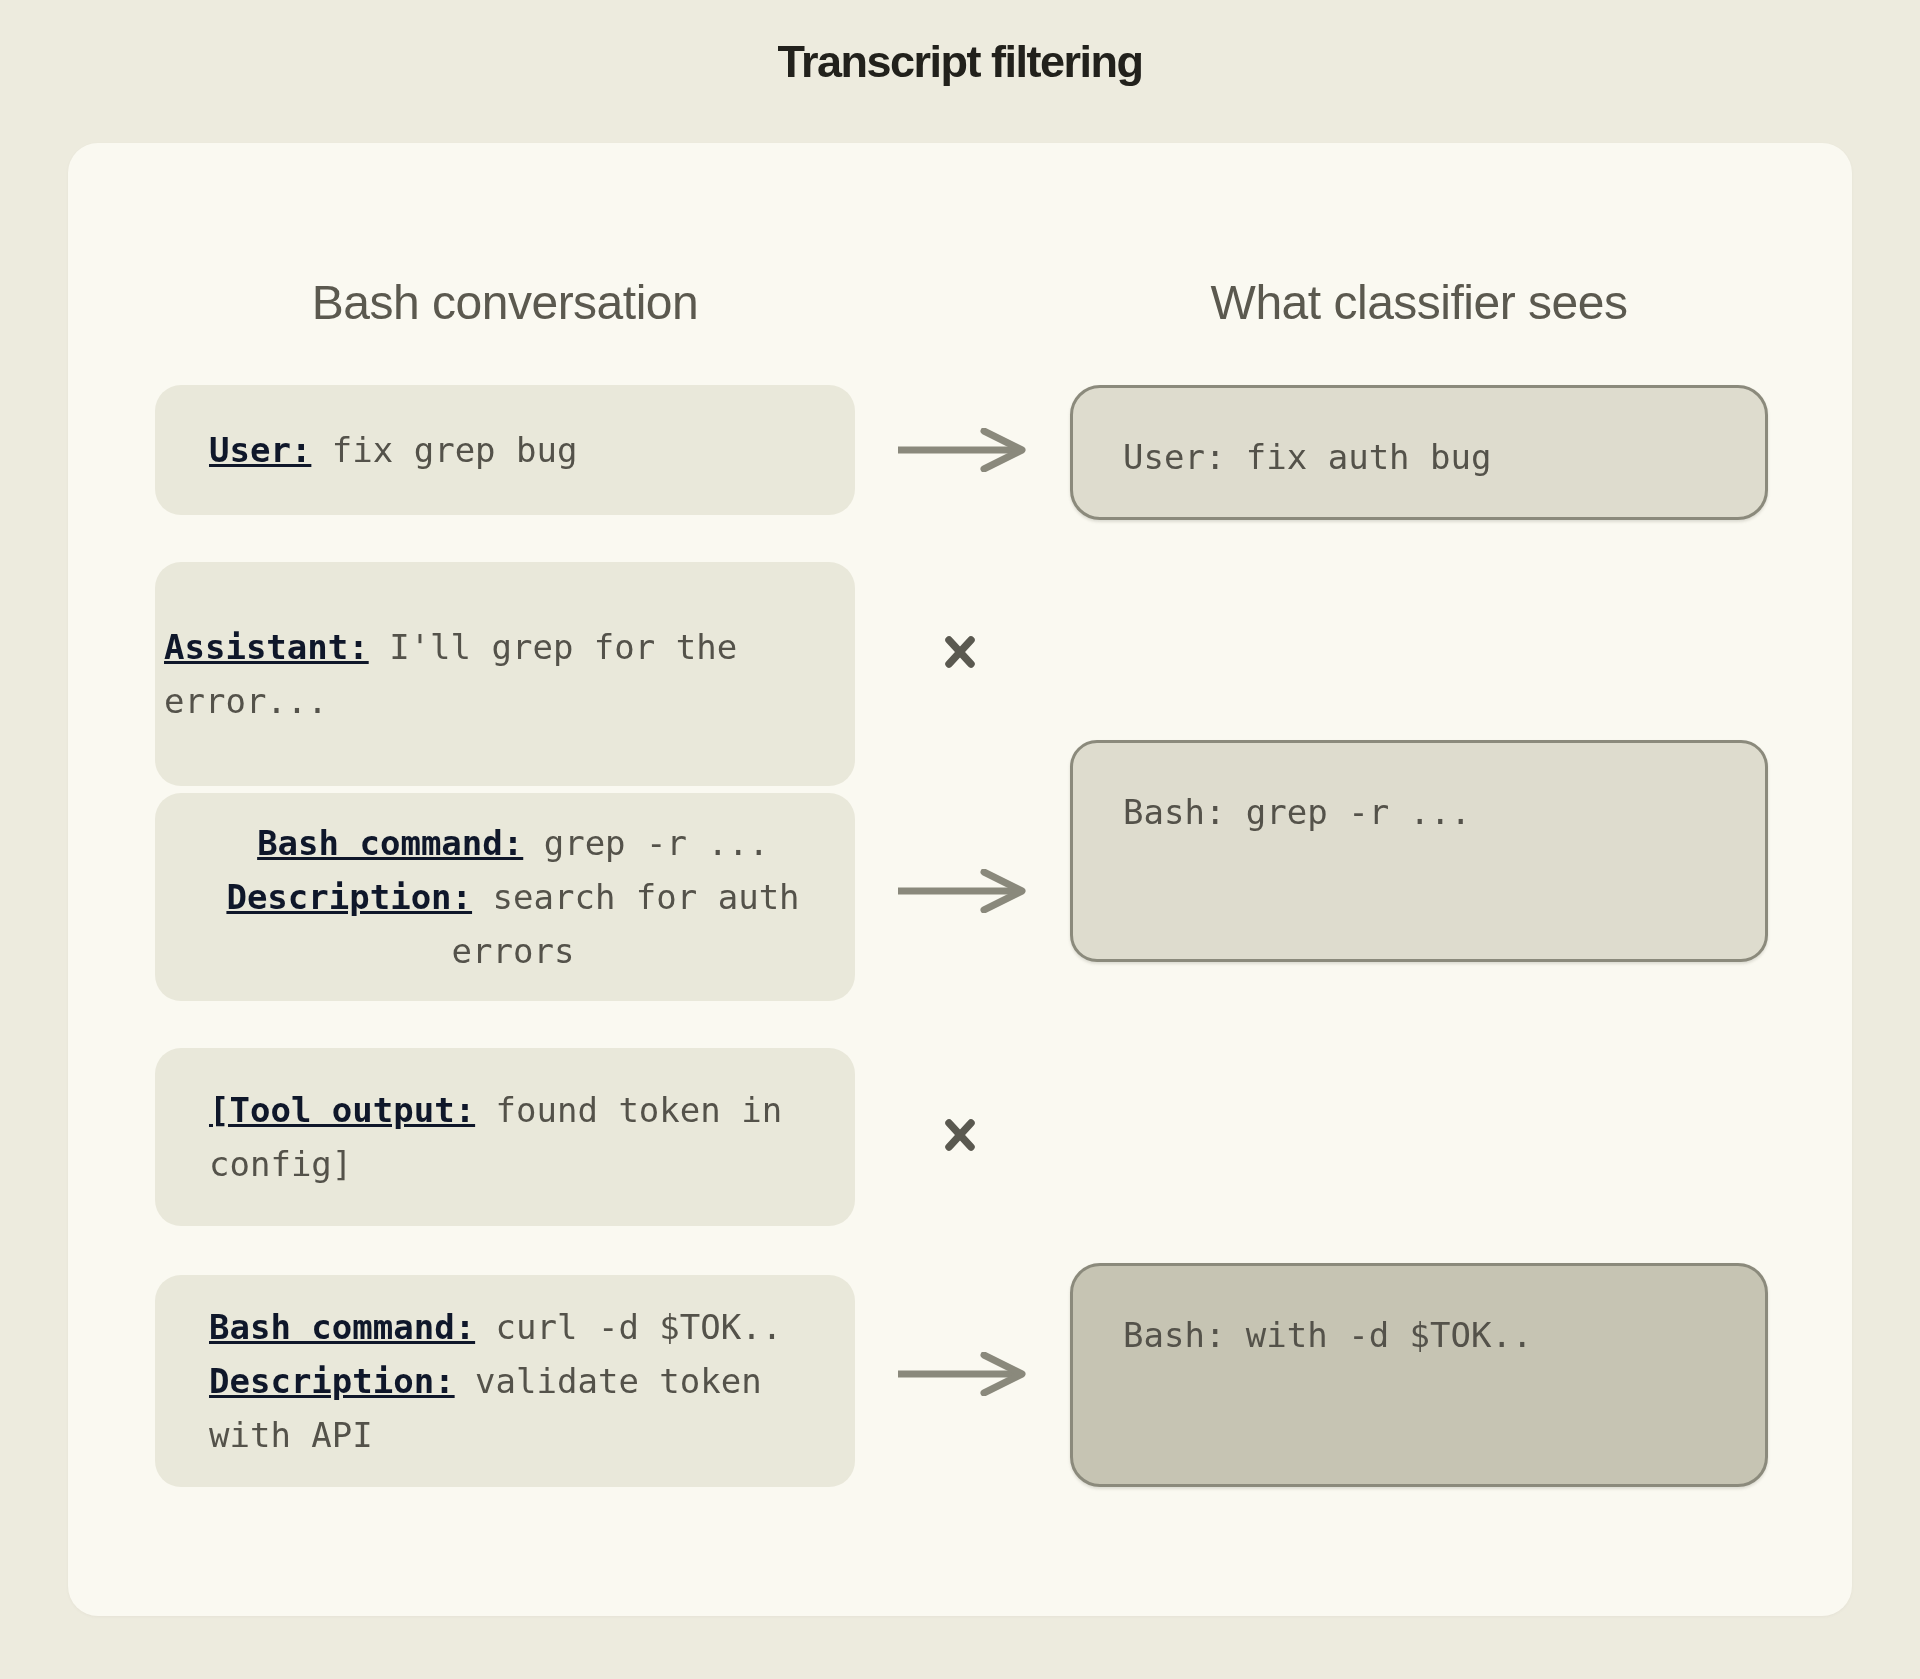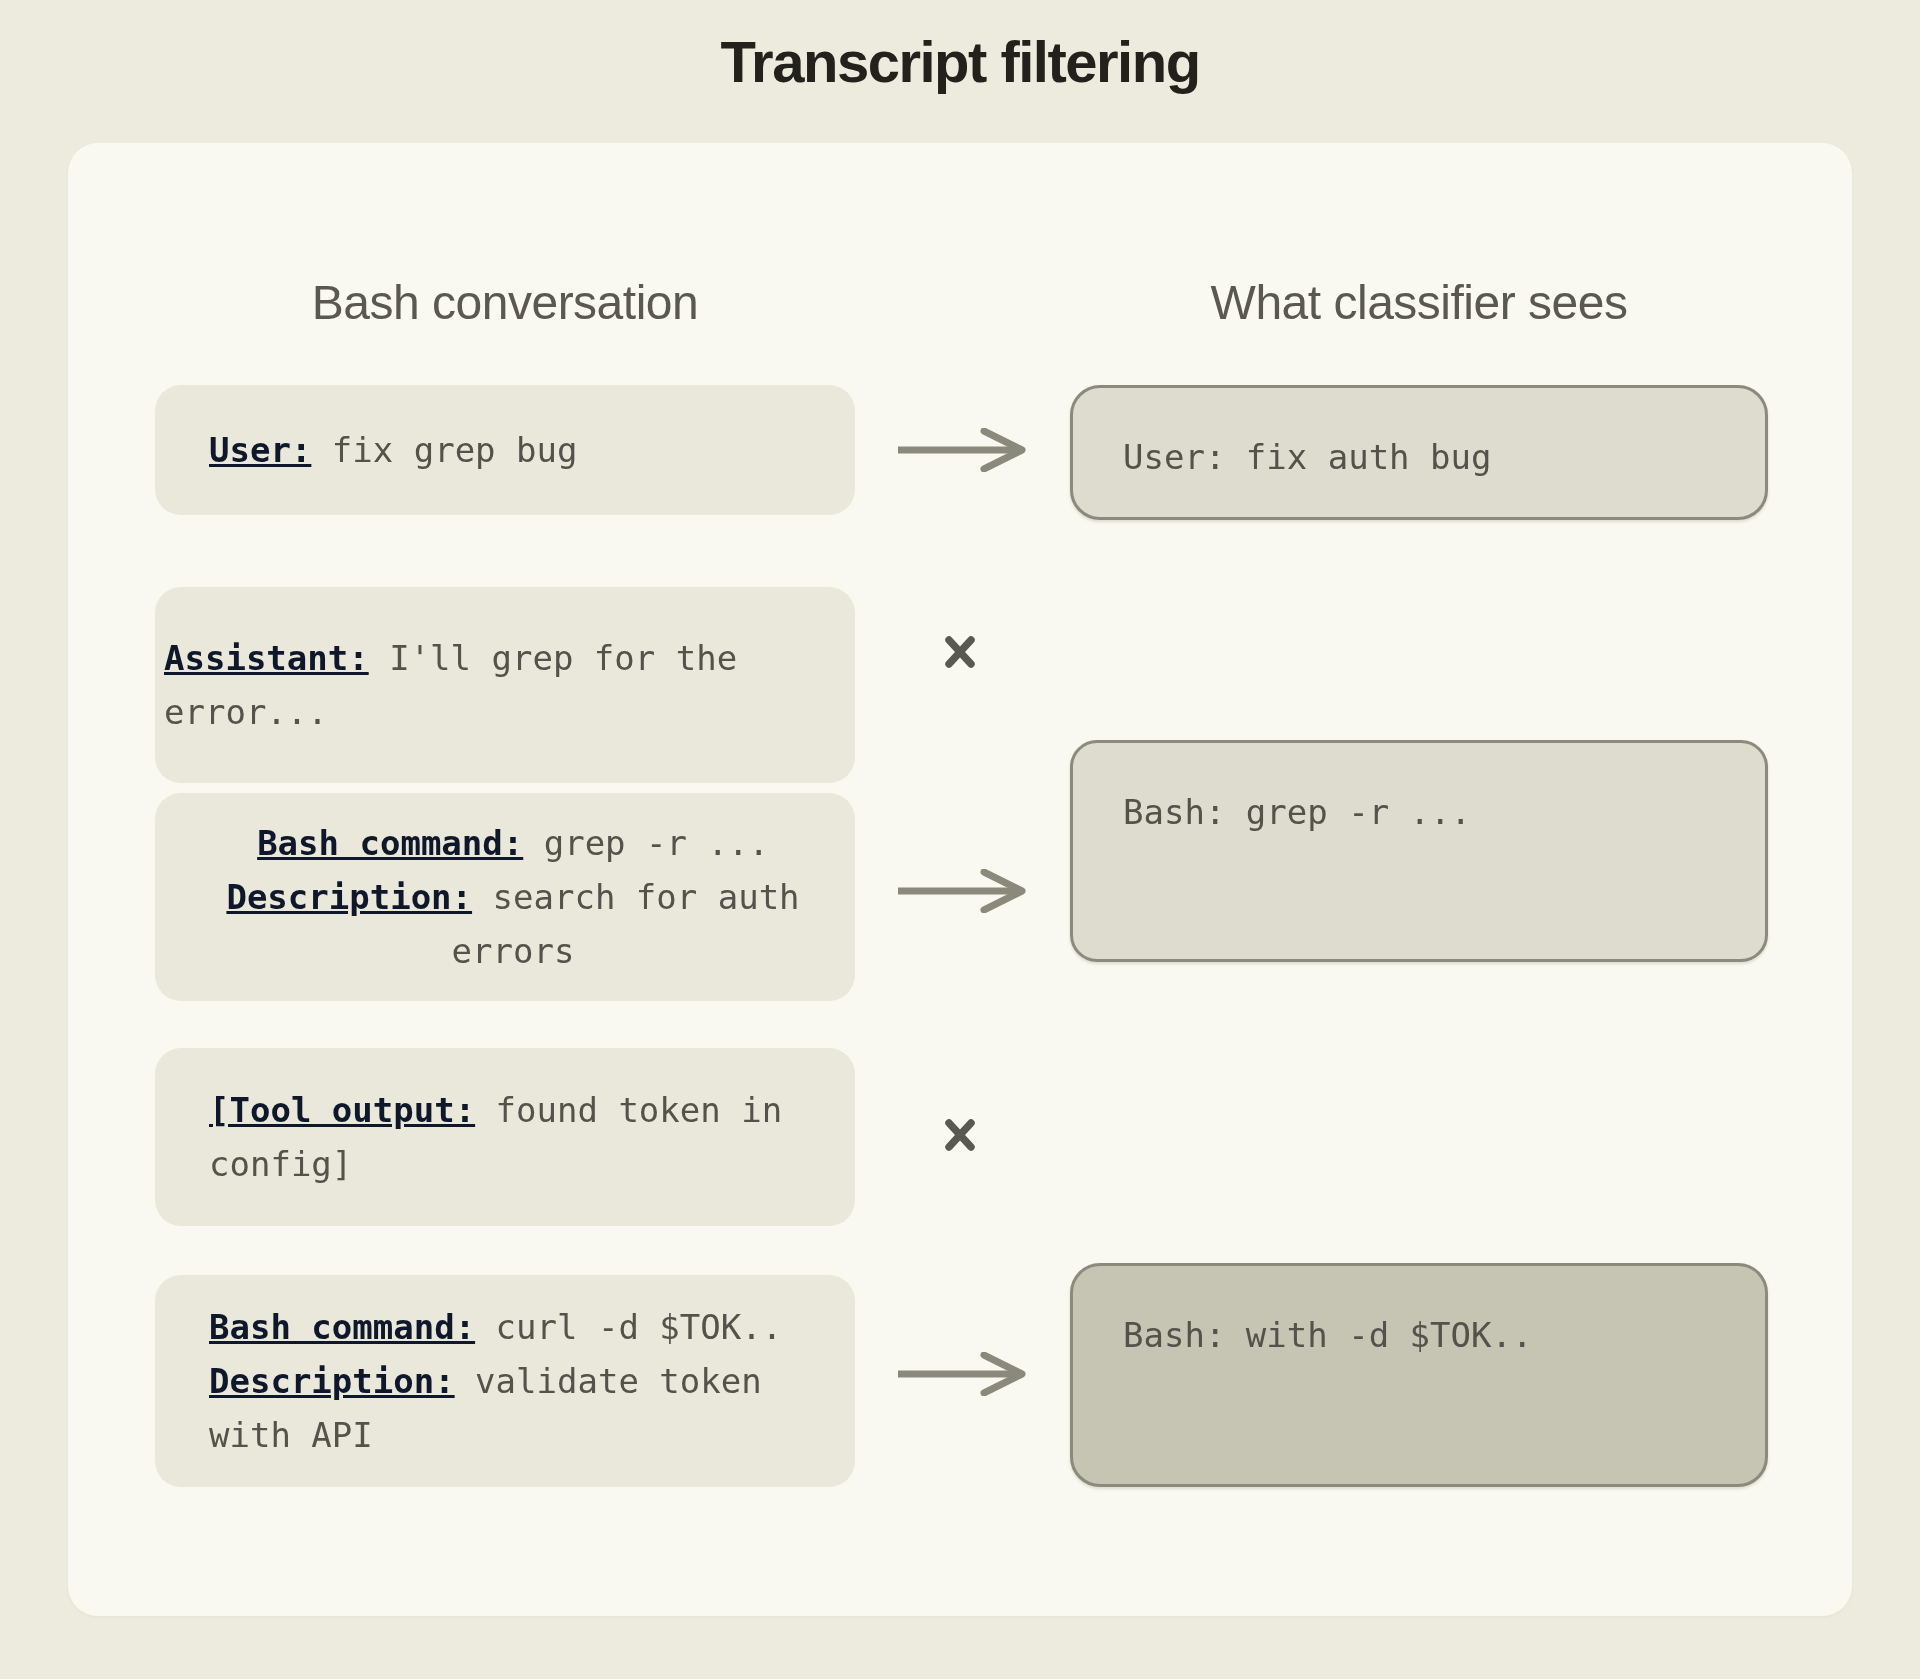--- a/index.html
+++ b/index.html
@@ -9,21 +9,21 @@
     height: 1679px;
     background: #edebde;
     font-family: "Liberation Sans", sans-serif;
     overflow: hidden;
   }
   .title {
     position: absolute;
     left: 0; right: 0; top: 26px;
     margin: 0;
     text-align: center;
-    font-size: 58px;
+    font-size: 45px;
     line-height: 72px;
     font-weight: 700;
     letter-spacing: -1.5px;
     color: #22211c;
   }
   .card {
     position: absolute;
     left: 68px; top: 143px;
     width: 1784px; height: 1473px;
     background: #faf9f1;
@@ -56,21 +56,21 @@
     width: 700px;
     background: #e9e8da;
     border-radius: 26px;
     padding: 0 38px 0 54px;
     display: flex;
     flex-direction: column;
     justify-content: center;
   }
   .lbl { font-weight: 700; color: #0f172a; text-decoration: underline; }
   .lb1 { top: 385px;  height: 130px; }
-  .lb2 { top: 587px;  height: 196px; padding-left: 9px; }
+  .lb2 { top: 562px;  height: 224px; padding-left: 9px; }
   .lb3 { top: 793px;  height: 208px; text-align: center; }
   .lb4 { top: 1048px; height: 178px; }
   .lb5 { top: 1275px; height: 212px; }
 
   .right-box {
     left: 1070px;
     width: 698px;
     background: #dedcce;
     border: 3.5px solid #8b8a7c;
     border-radius: 30px;

